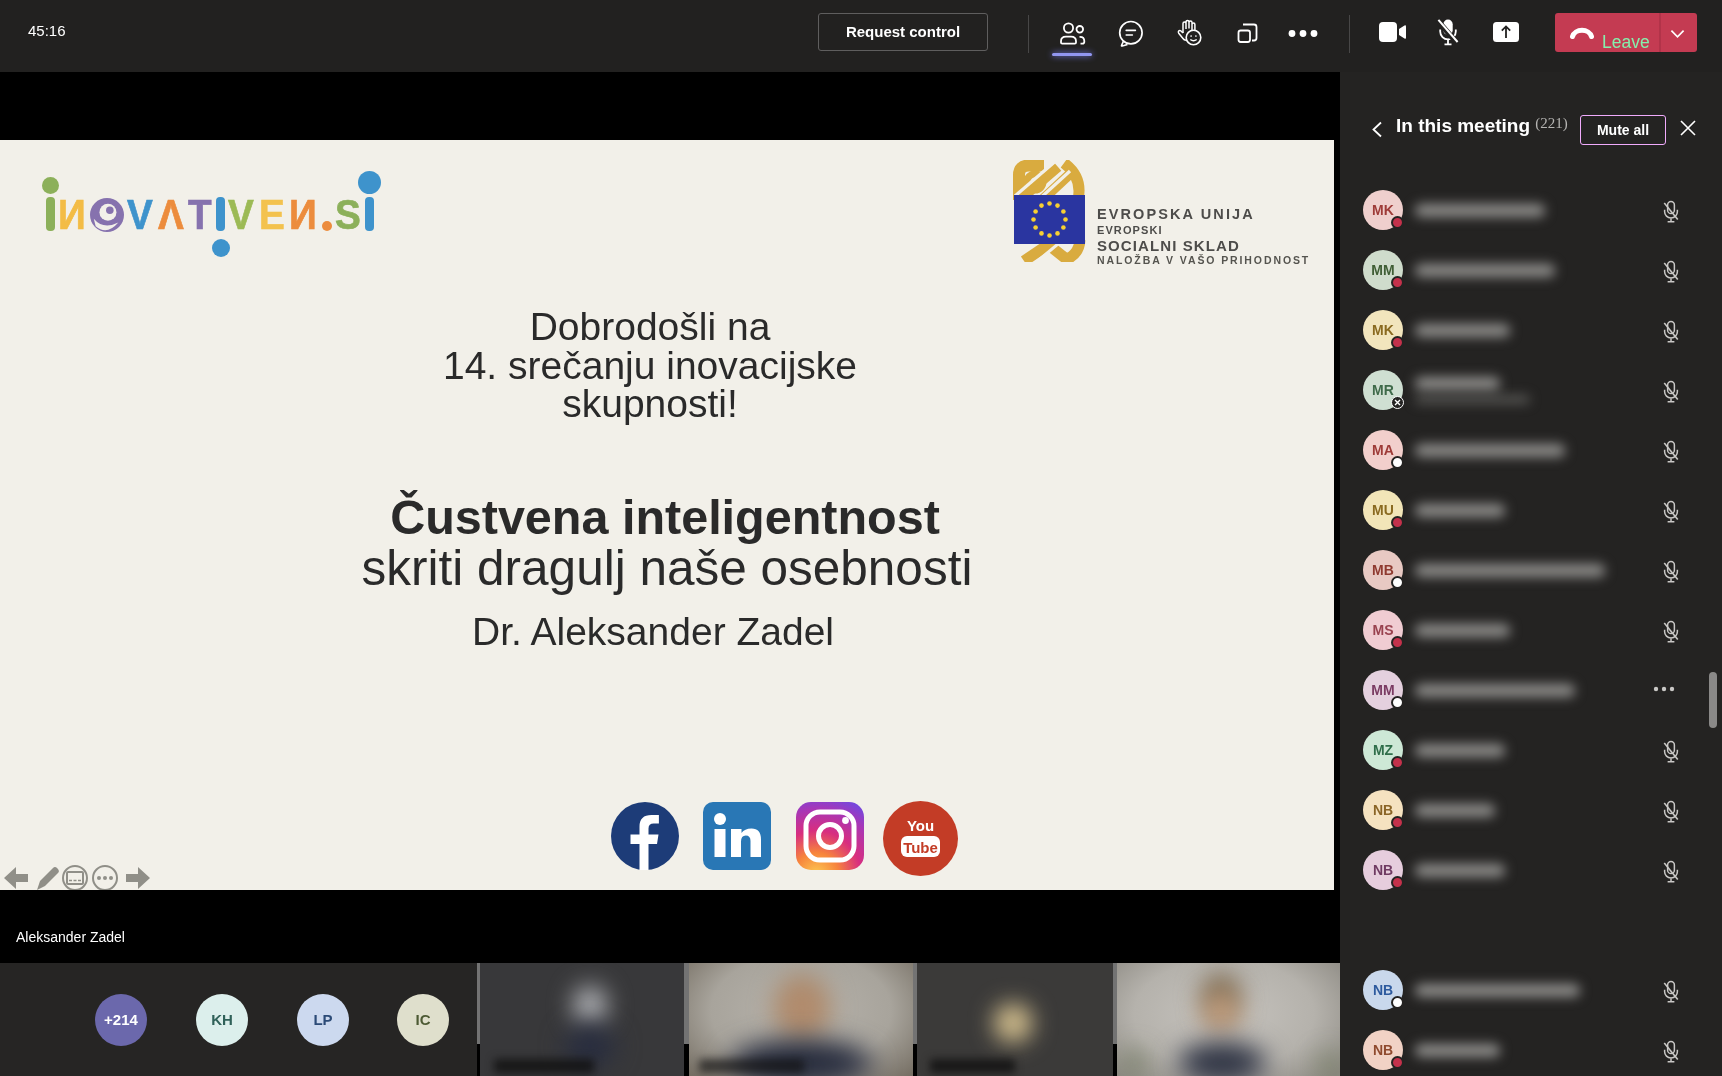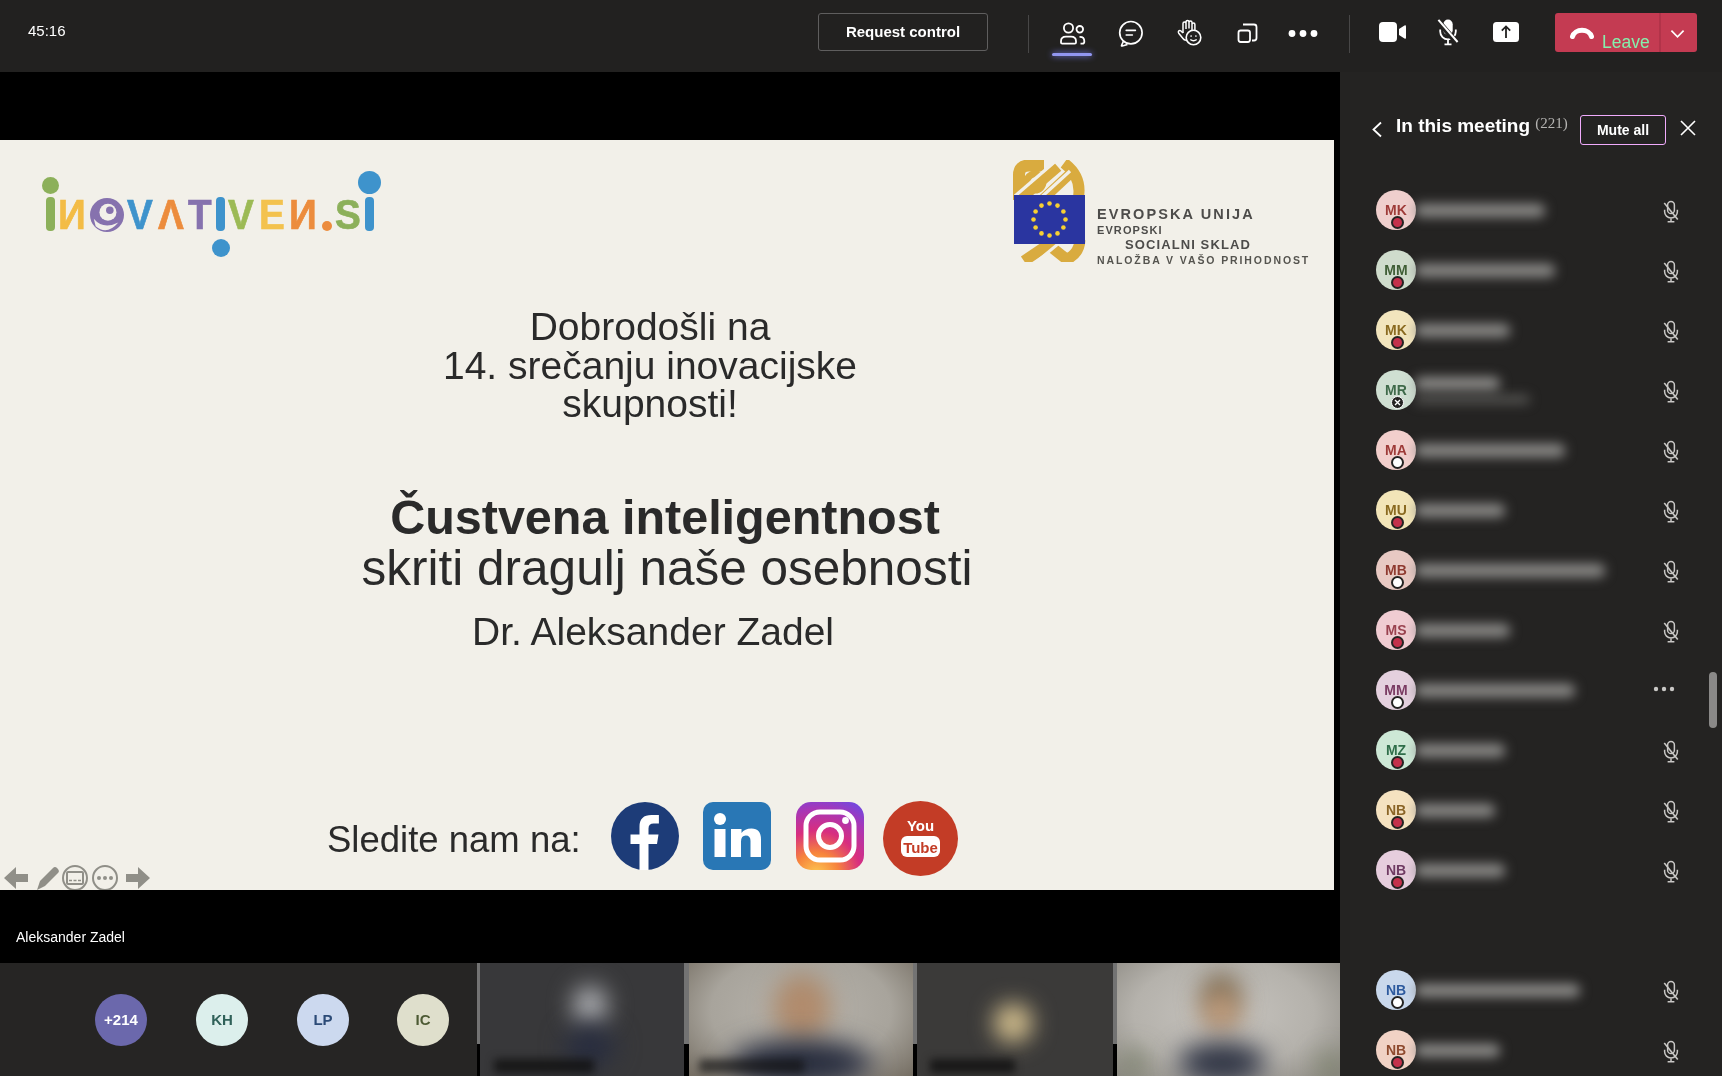--- a/index.html
+++ b/index.html
@@ -58,21 +58,21 @@
 
 
 .panel { position:absolute; left:1340px; top:72px; width:382px; height:1004px; background:#242322; }
 .backch { position:absolute; left:31px; top:49px; }
 .ptitle { position:absolute; left:56px; top:43px; color:#fff; font-size:19px; font-weight:700; }
 .pcount { position:absolute; color:#b5b4b2; font-size:15px; font-weight:400;font-family:Liberation Serif, serif; }
 .muteall { position:absolute; left:240px; top:43px; width:86px; height:30px; border:1px solid #f0abfc; border-radius:3px; color:#fff; font-size:14px; font-weight:600; text-align:center; line-height:29px; }
 .pclose { position:absolute; left:340px; top:48px; }
 
 .prow { position:absolute; left:0; width:379px; height:60px; }
-.pav { position:absolute; left:36px; top:10px; width:40px; height:40px; border-radius:50%; text-align:center; line-height:40px; font-size:14px; font-weight:700; }
+.pav { position:absolute; left:23px; top:10px; width:40px; height:40px; border-radius:50%; text-align:center; line-height:40px; font-size:14px; font-weight:700; }
 .badge { position:absolute; left:51px; top:36px; width:13px; height:13px; border-radius:50%; border:2px solid #242322; }
 .badge.red { background:#c4314b; }
 .badge.white { background:#fff; }
 .nblur { position:absolute; left:75px; background:#8e8d8b; border-radius:6px; filter:blur(6px); height:13px; }
 .micmut { position:absolute; left:321px; top:20px; }
 .scrollbar { position:absolute; left:369px; top:600px; width:8px; height:56px; background:#8a8988; border-radius:4px; }
 </style>
 </head>
 <body>
 <div id="app">
@@ -135,27 +135,26 @@
               <circle cx="27.5" cy="38.4" r="2.3"></circle>
               <circle cx="21.6" cy="32.5" r="2.3"></circle>
               <circle cx="19.5" cy="24.5" r="2.3"></circle>
               <circle cx="21.6" cy="16.5" r="2.3"></circle>
               <circle cx="27.5" cy="10.6" r="2.3"></circle>
           </g>
         </svg>
       </div>
       <div class="eutext" style="top:66px;font-size:14.5px;letter-spacing:2.1px;">EVROPSKA UNIJA</div>
       <div class="eutext" style="top:84px;font-size:11px;letter-spacing:1.1px;">EVROPSKI</div>
-      <div class="eutext" style="top:97px;font-size:13px;letter-spacing:1.1px;margin-left:28px;">SOCIALNI SKLAD</div>
+      <div class="eutext" style="top:97px;font-size:15px;letter-spacing:1.1px;">SOCIALNI SKLAD</div>
       <div class="eutext" style="top:114px;font-size:10.5px;letter-spacing:1.9px;color:#55544f;">NALOŽBA V VAŠO PRIHODNOST</div>
       <div class="ctext l1">Dobrodošli na<br>14. srečanju inovacijske<br>skupnosti!</div>
       <div class="ctext l2">Čustvena inteligentnost</div>
       <div class="ctext l3">skriti dragulj naše osebnosti</div>
       <div class="ctext l4">Dr. Aleksander Zadel</div>
-      <div class="sledite">Sledite nam na:</div>
 
       <svg class="soc" style="left:611px;top:662px;" width="68" height="68" viewBox="0 0 68 68">
         <circle cx="34" cy="34" r="34" fill="#1d3c78"></circle>
         <path d="M37.5 68 V42 h8.5 l1.5 -9.5 h-10 v-6 q0 -5 5.2 -5 h5.2 V13 h-7.4 q-12 0 -12 11.5 v8 h-9 V42 h9 v26 z" fill="#fff"></path>
       </svg>
 
       <svg class="soc" style="left:703px;top:662px;" width="68" height="68" viewBox="0 0 68 68">
         <rect x="0" y="0" width="68" height="68" rx="10" fill="#2977b5"></rect>
         <circle cx="17" cy="17" r="6" fill="#fff"></circle>
         <rect x="11.5" y="27" width="11" height="28" fill="#fff"></rect>

